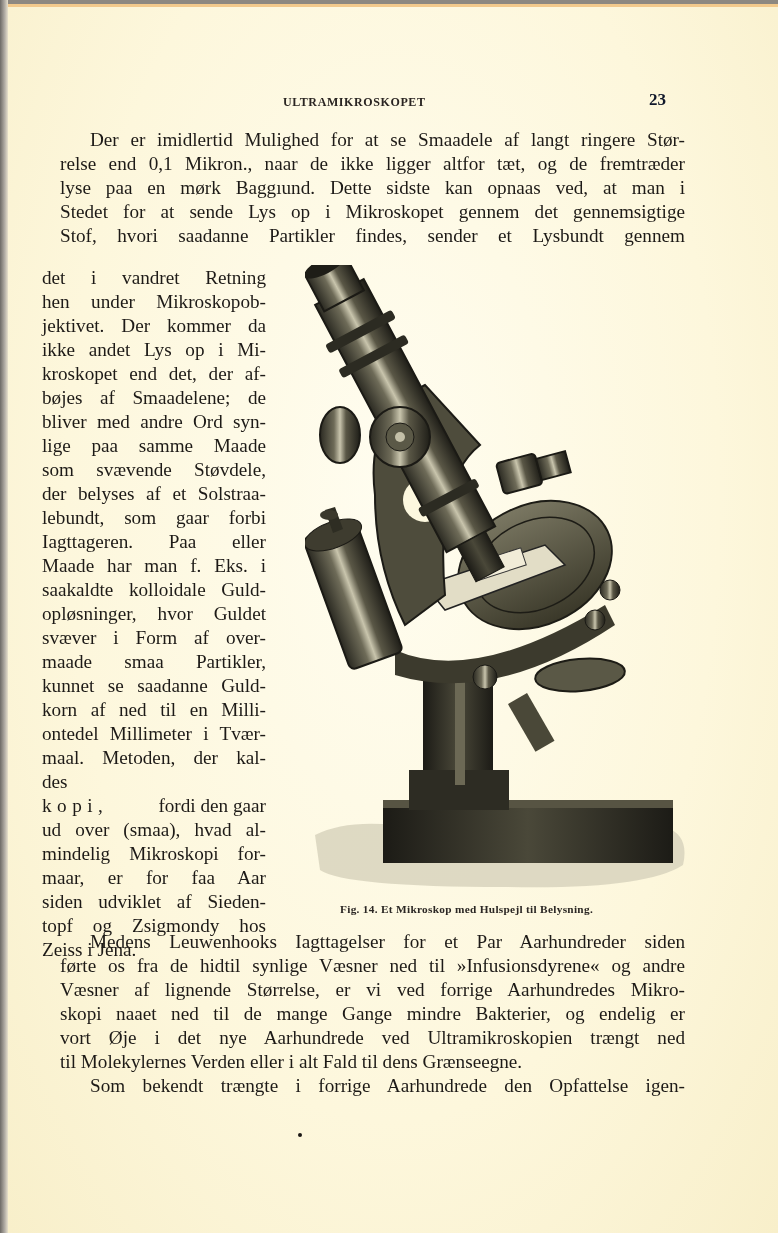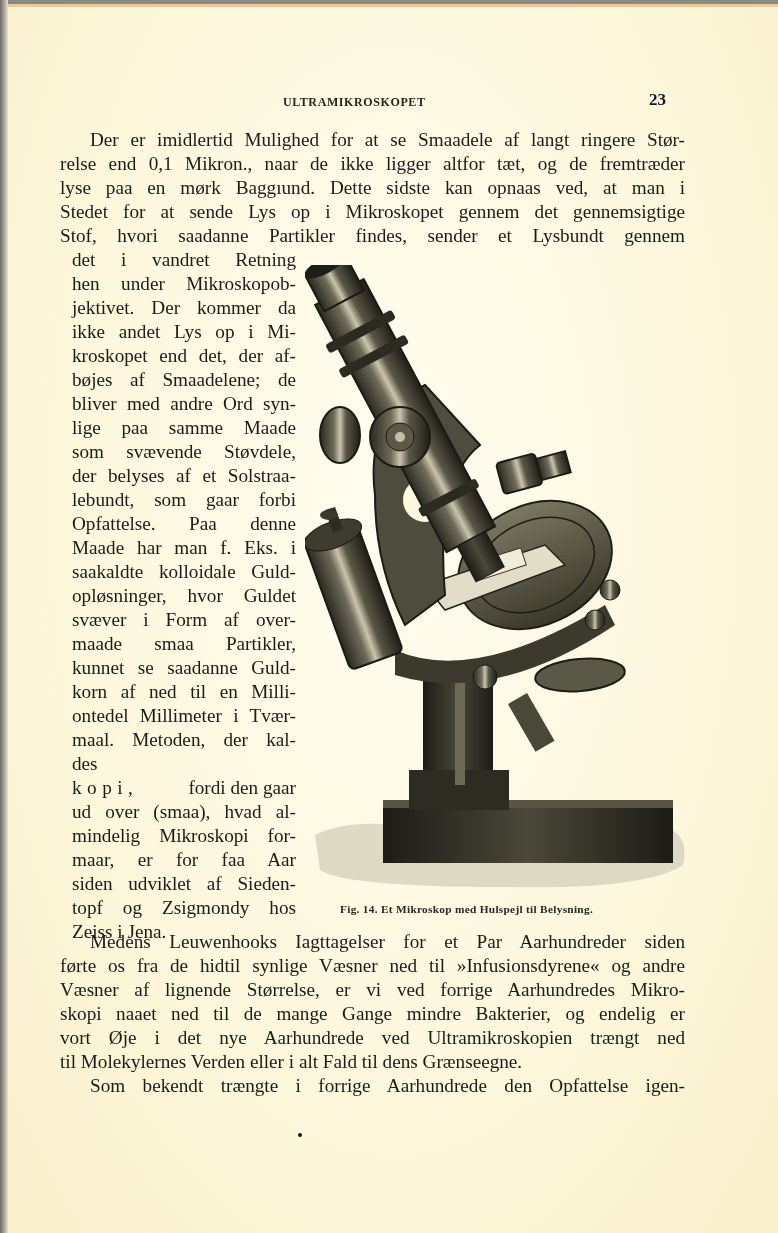--- a/index.html
+++ b/index.html
@@ -38,22 +38,22 @@
     font-family: "Liberation Serif", serif; font-size: 19.2px;
     color: #1d1a17; line-height: 23.6px;
   }
   .full-line {
     position: absolute; left: 60px; width: 625px; white-space: nowrap;
     text-align: justify; text-align-last: justify;
   }
   .full-line.indent { left: 90px; width: 595px; }
   .full-line.last { text-align-last: left; }
   .col-line {
-    position: absolute; left: 72px; width: 224px; white-space: nowrap;
-    text-align: justify; text-align-last: justify;
+    position: absolute; left: 42px; width: 224px; white-space: nowrap;
+    text-align: justify; text-align-last: justify; margin-top: 18px;
   }
   .col-line.last { text-align-last: left; }
   .spaced { letter-spacing: 5.5px; }
   .figure {
     position: absolute; left: 305px; top: 265px; width: 385px; height: 630px;
   }
   .caption {
     position: absolute; left: 340px; top: 903px;
     font-family: Liberation Serif, serif; font-weight: bold;
     font-size: 11.3px; letter-spacing: 0.3px; color: #2b2724;
@@ -82,21 +82,21 @@
   <div class="col-line" style="top:272px">hen under Mikroskopob-</div>
   <div class="col-line" style="top:296px">jektivet. Der kommer da</div>
   <div class="col-line" style="top:320px">ikke andet Lys op i Mi-</div>
   <div class="col-line" style="top:344px">kroskopet end det, der af-</div>
   <div class="col-line" style="top:368px">bøjes af Smaadelene; de</div>
   <div class="col-line" style="top:392px">bliver med andre Ord syn-</div>
   <div class="col-line" style="top:416px">lige paa samme Maade</div>
   <div class="col-line" style="top:440px">som svævende Støvdele,</div>
   <div class="col-line" style="top:464px">der belyses af et Solstraa-</div>
   <div class="col-line" style="top:488px">lebundt, som gaar forbi</div>
-  <div class="col-line" style="top:512px">Opfattelse. Paa denne</div>
+  <div class="col-line" style="top:512px">Iagttageren. Paa eller</div>
   <div class="col-line" style="top:536px">Maade har man f. Eks. i</div>
   <div class="col-line" style="top:560px">saakaldte kolloidale Guld-</div>
   <div class="col-line" style="top:584px">opløsninger, hvor Guldet</div>
   <div class="col-line" style="top:608px">svæver i Form af over-</div>
   <div class="col-line" style="top:632px">maade smaa Partikler,</div>
   <div class="col-line" style="top:656px">kunnet se saadanne Guld-</div>
   <div class="col-line" style="top:680px">korn af ned til en Milli-</div>
   <div class="col-line" style="top:704px">ontedel Millimeter i Tvær-</div>
   <div class="col-line" style="top:728px">maal. Metoden, der kal-</div>
   <div class="col-line" style="top:752px; display:flex; justify-content:space-between;">

